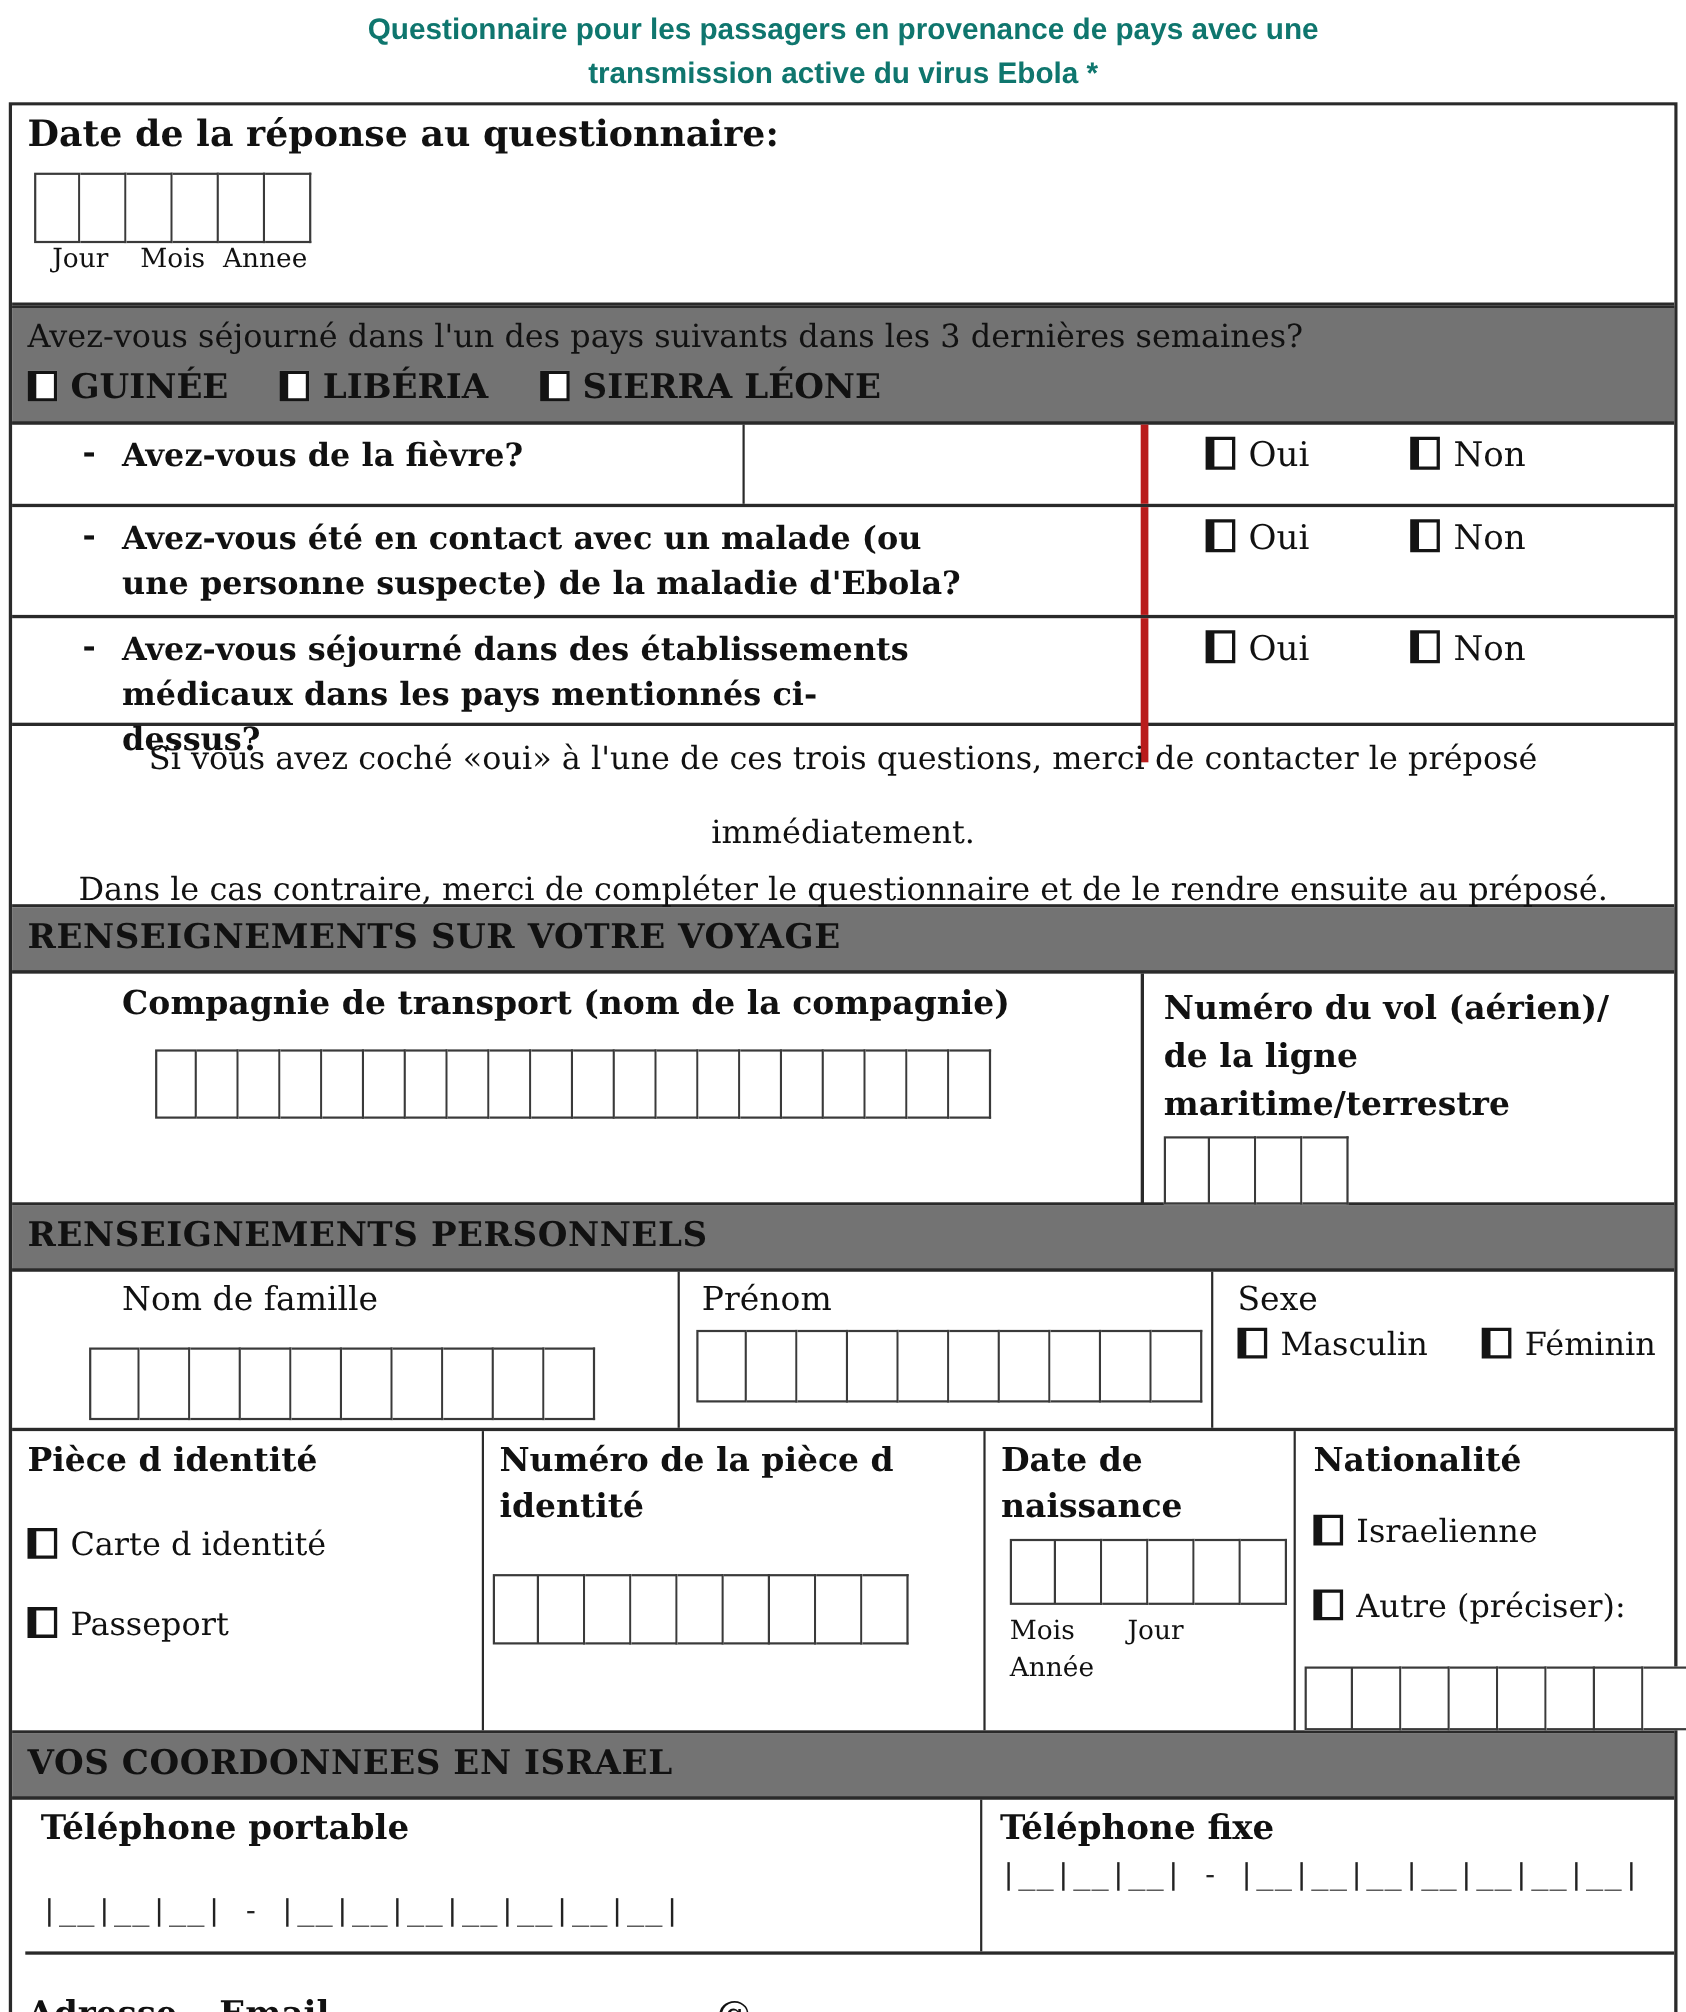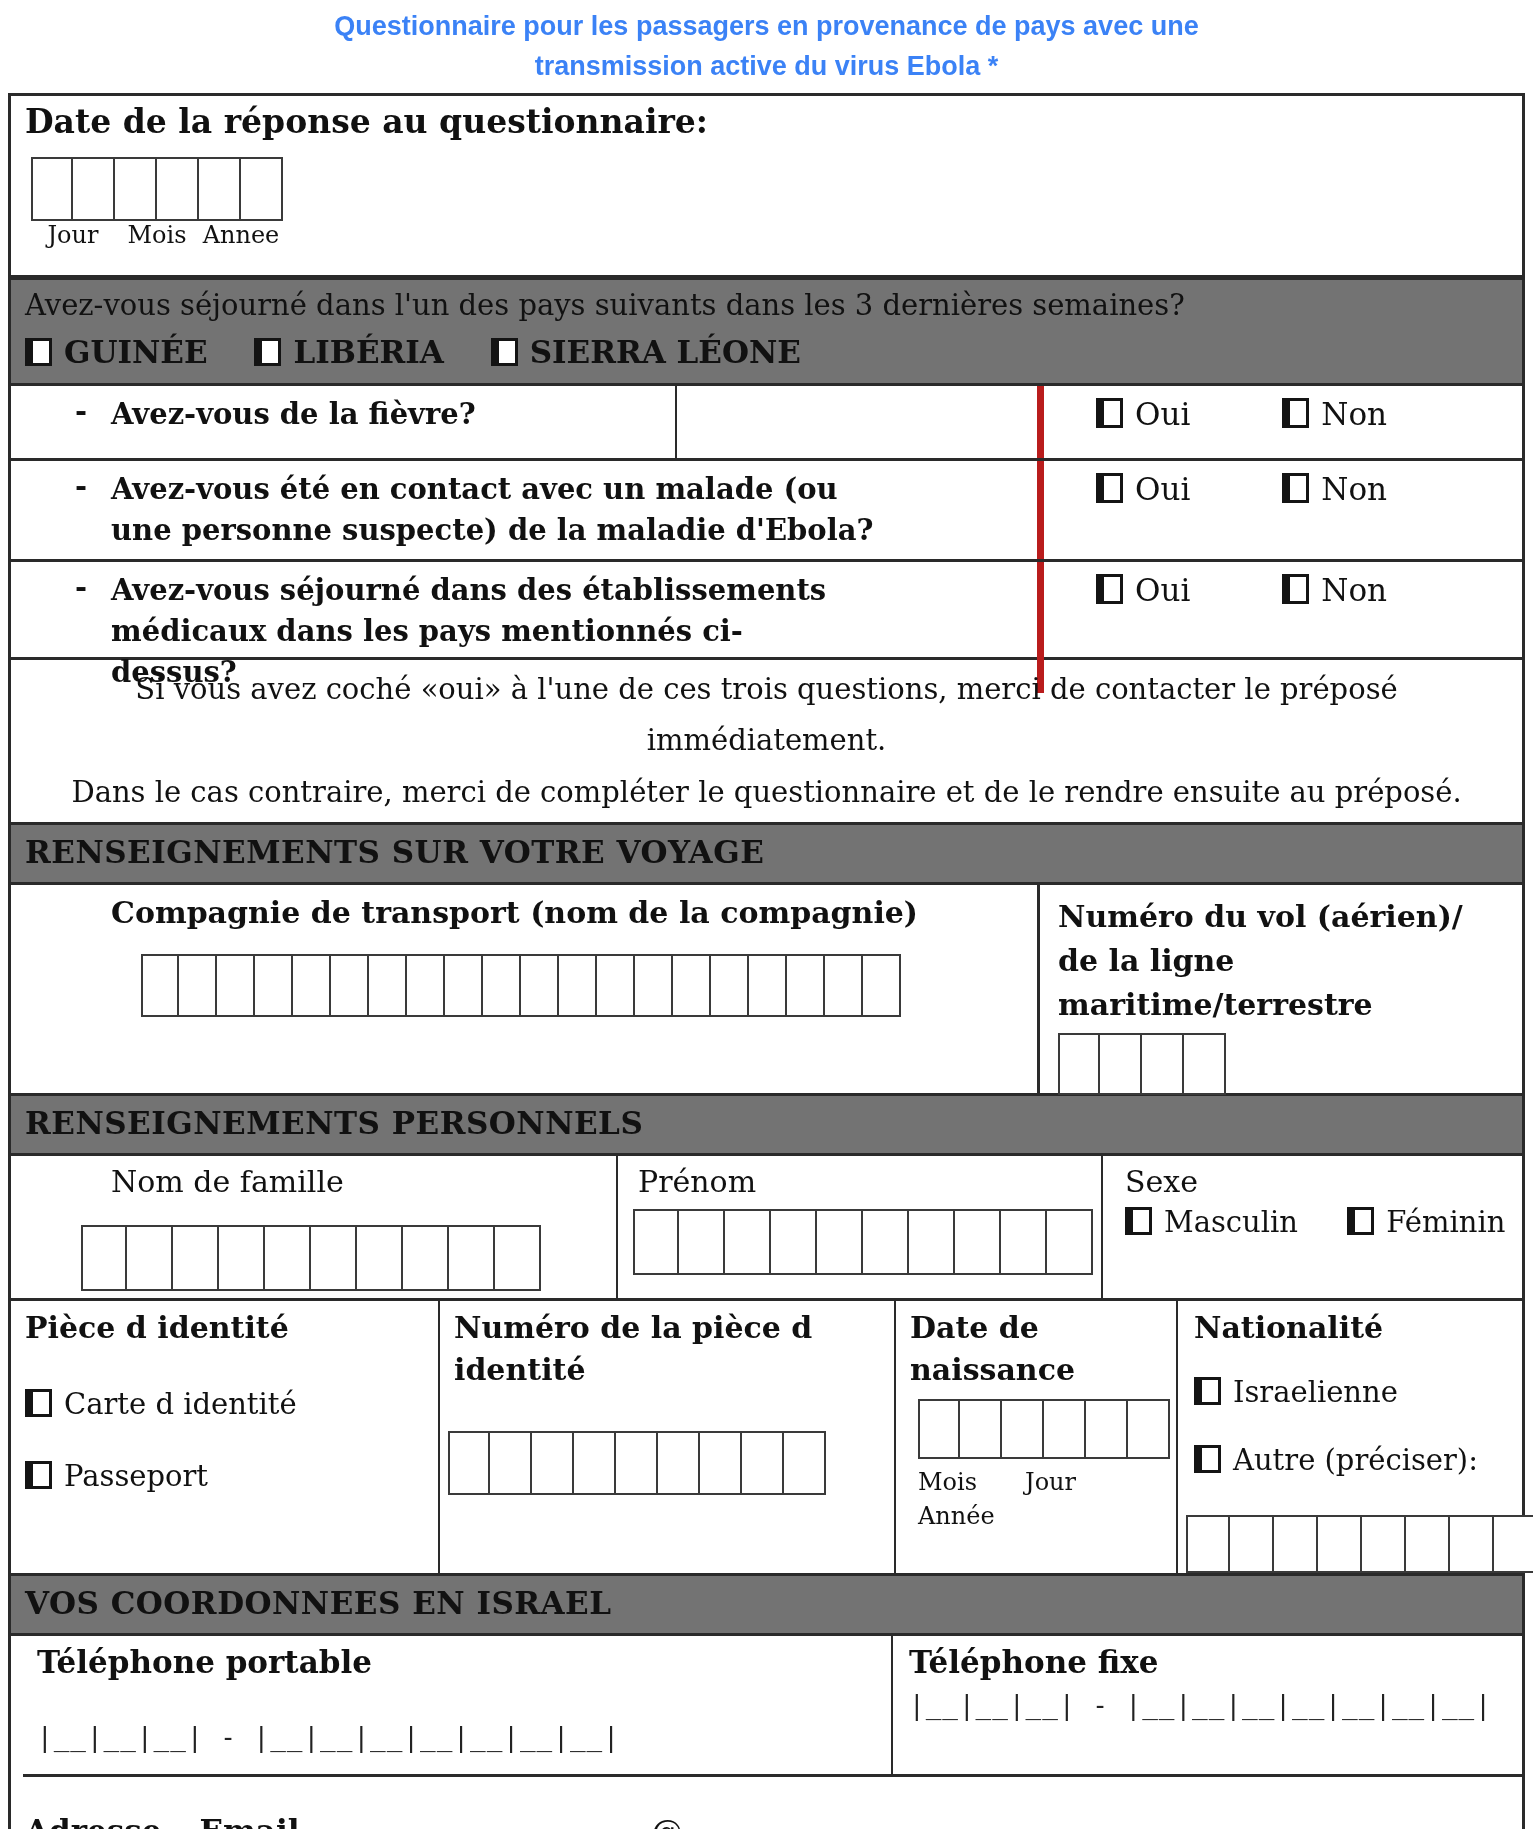--- a/index.html
+++ b/index.html
@@ -1,21 +1,21 @@
 <!DOCTYPE html>
 <html><head>
 <meta charset="utf-8">
 <style>
   html,body{margin:0;padding:0;background:#fff;}
   body{width:1533px;font-family:"DejaVu Serif",serif;color:#111;}
   .page{width:1533px;height:1829px;overflow:hidden;position:relative;background:#fff;}
 
   
   .title{padding-top:6px;text-align:center;font-family:"Liberation Sans",sans-serif;
-         font-weight:700;font-size:27px;line-height:40px;color:#3b82f6;}
+         font-weight:700;font-size:27px;line-height:40px;color:#0f766e;}
 
   
   .form-box{margin:7px 8px 0 8px;border:3px solid #2a2a2a;}
 
   .sec{border-bottom:3px solid #2a2a2a;background:#fff;box-sizing:border-box;}
   .gray{background:#737373;}
   .sec-header{padding:9px 14px 12px 14px;font-weight:700;font-size:31px;letter-spacing:.5px;}
 
   
   .comb{display:flex;}
@@ -46,21 +46,21 @@
   .q-cell{padding:8px 0 0 64px;font-weight:700;font-size:29px;box-sizing:border-box;}
   .q-cell .q-bullet{display:inline-block;width:36px;}
   .q-cell .q-text{display:inline-block;vertical-align:top;max-width:780px;line-height:41px;}
   .q-row .mid{border-left:2px solid #2a2a2a;}
   .ans-cell{border-left:7px solid #b91c1c;padding:10px 0 0 52px;font-size:31px;display:flex;gap:92px;align-items:flex-start;box-sizing:border-box;}
   .ans-cell .cb{height:24px;}
   .q2{height:98px;} .q3{height:95px;}
 
   
   .instr-sec{height:165px;padding-top:12px;font-size:29px;text-align:center;}
-  .instr-sec .l2{margin-top:17px;}
+  .instr-sec .l2{margin-top:33px;}
   .instr-sec .l3{margin-top:18px;}
 
   
   .travel-row{display:grid;grid-template-columns:1026px 1fr;height:208px;border-bottom:3px solid #2a2a2a;}
   .travel-left{padding:10px 0 0 100px;box-sizing:border-box;}
   .travel-left .lbl{font-weight:700;font-size:30px;}
   .travel-left .comb{margin:24px 0 0 30px;}
   .travel-right{border-left:3px solid #2a2a2a;padding:10px 0 0 18px;box-sizing:border-box;}
   .travel-right .lbl{font-weight:700;font-size:30px;line-height:44px;white-space:pre-line;}
   .travel-right .comb{margin-top:6px;}

